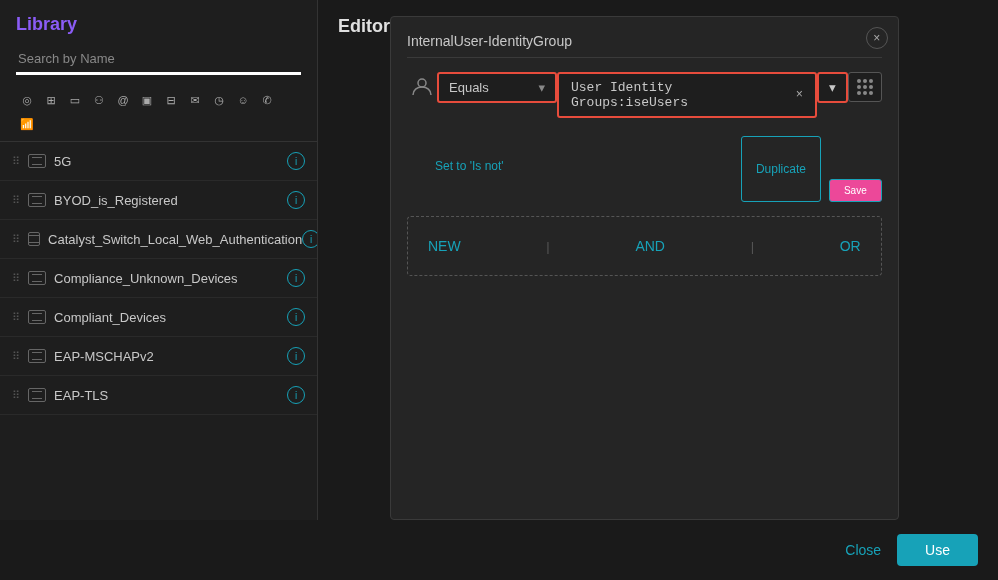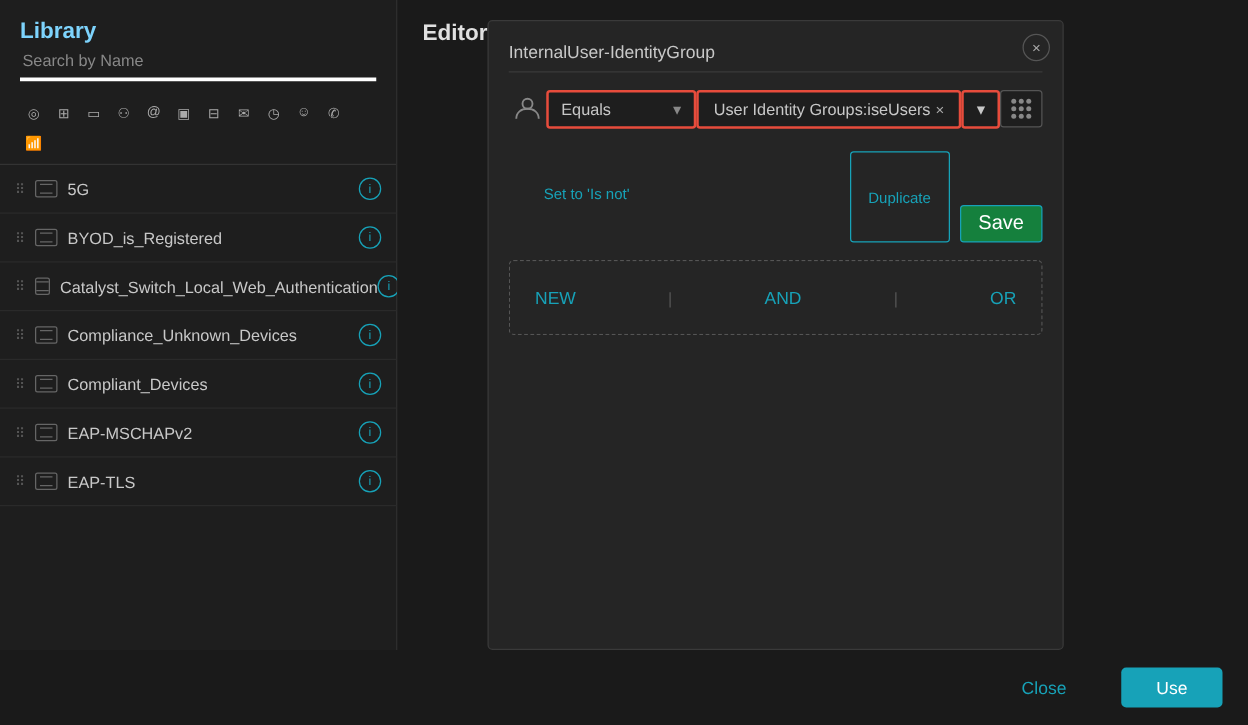--- a/index.html
+++ b/index.html
@@ -29,23 +29,24 @@
       display: flex;
       flex-direction: column;
       flex-shrink: 0;
     }
 
     .sidebar-header {
       padding: 14px 16px 8px 16px;
     }
 
     .sidebar-title {
-      color: #7dd3fc;
+      color: #8b5cf6;
       font-size: 18px;
       font-weight: 600;
+      margin-bottom: 10px;
     }
 
     .search-box {
       width: 100%;
       background: transparent;
       border: none;
       border-bottom: 3px solid #ffffff;
       color: #ccc;
       font-size: 13px;
       padding: 6px 2px;
@@ -230,20 +231,21 @@
     }
 
     .value-tag {
       background: transparent;
       color: #c8c8c8;
       padding: 2px 4px;
       border-radius: 2px;
       display: flex;
       align-items: center;
       gap: 4px;
+      font-family: Liberation Mono, monospace;
     }
 
     .tag-close {
       color: #aaa;
       cursor: pointer;
       font-size: 12px;
     }
 
     .dropdown-arrow-btn {
       border: 2px solid #e74c3c;
@@ -286,26 +288,26 @@
       background: transparent;
       color: #17a2b8;
       padding: 5px 14px;
       border-radius: 3px;
       cursor: pointer;
       font-size: 12px;
     }
 
     .btn-save {
       border: 1px solid #17a2b8;
-      background: #15803d;
+      background: #ec4899;
       color: #fff;
       padding: 5px 14px;
       border-radius: 3px;
       cursor: pointer;
-      font-size: 16px;
+      font-size: 10px;
       margin-top: 43px;
     }
 
     .condition-builder {
       border: 1px dashed #555;
       border-radius: 4px;
       margin-top: 14px;
       padding: 20px;
       display: flex;
       align-items: center;
@@ -324,21 +326,21 @@
       color: #555;
       margin: 0 6px;
     }
 
     
     .footer {
       display: flex;
       justify-content: flex-end;
       align-items: center;
       padding: 14px 20px;
-      gap: 28px;
+      gap: 0;
     }
 
     .btn-close {
       background: transparent;
       border: none;
       color: #17a2b8;
       cursor: pointer;
       font-size: 14px;
       padding: 8px 16px;
     }

